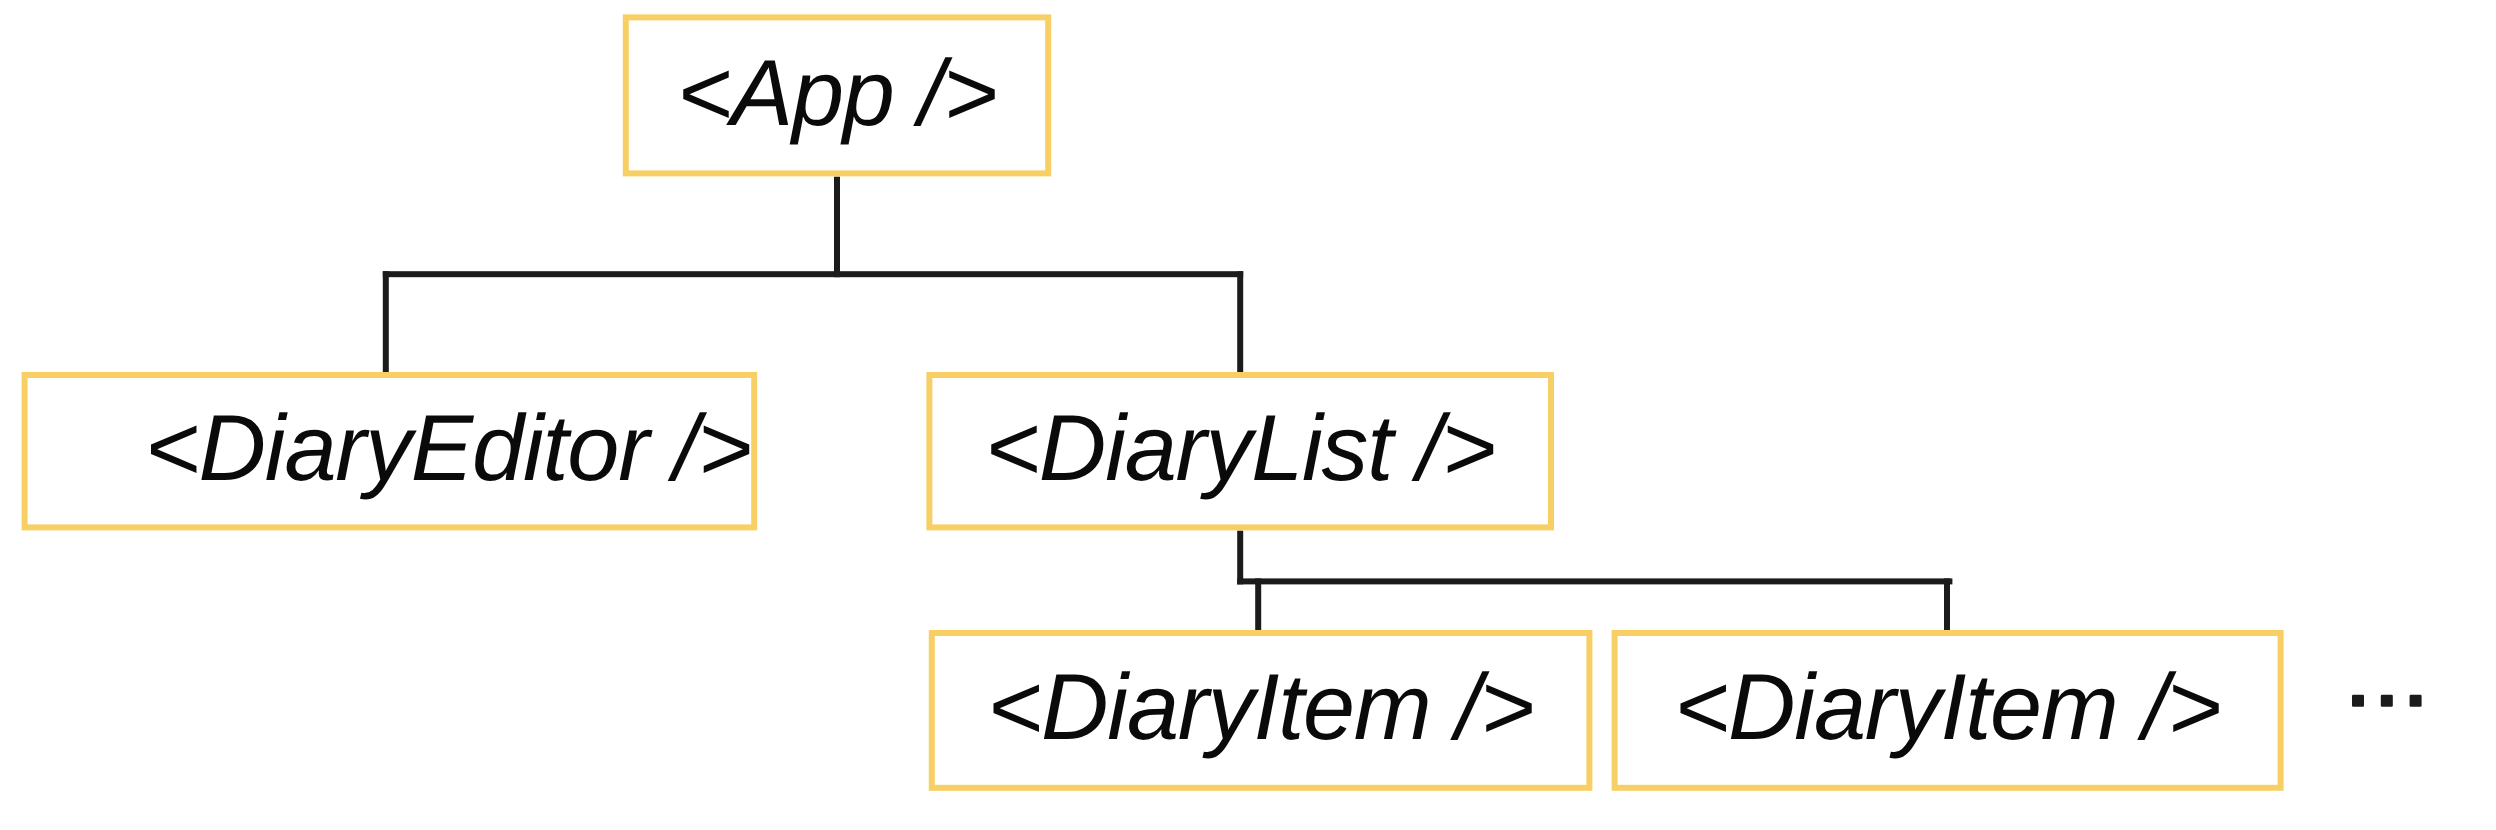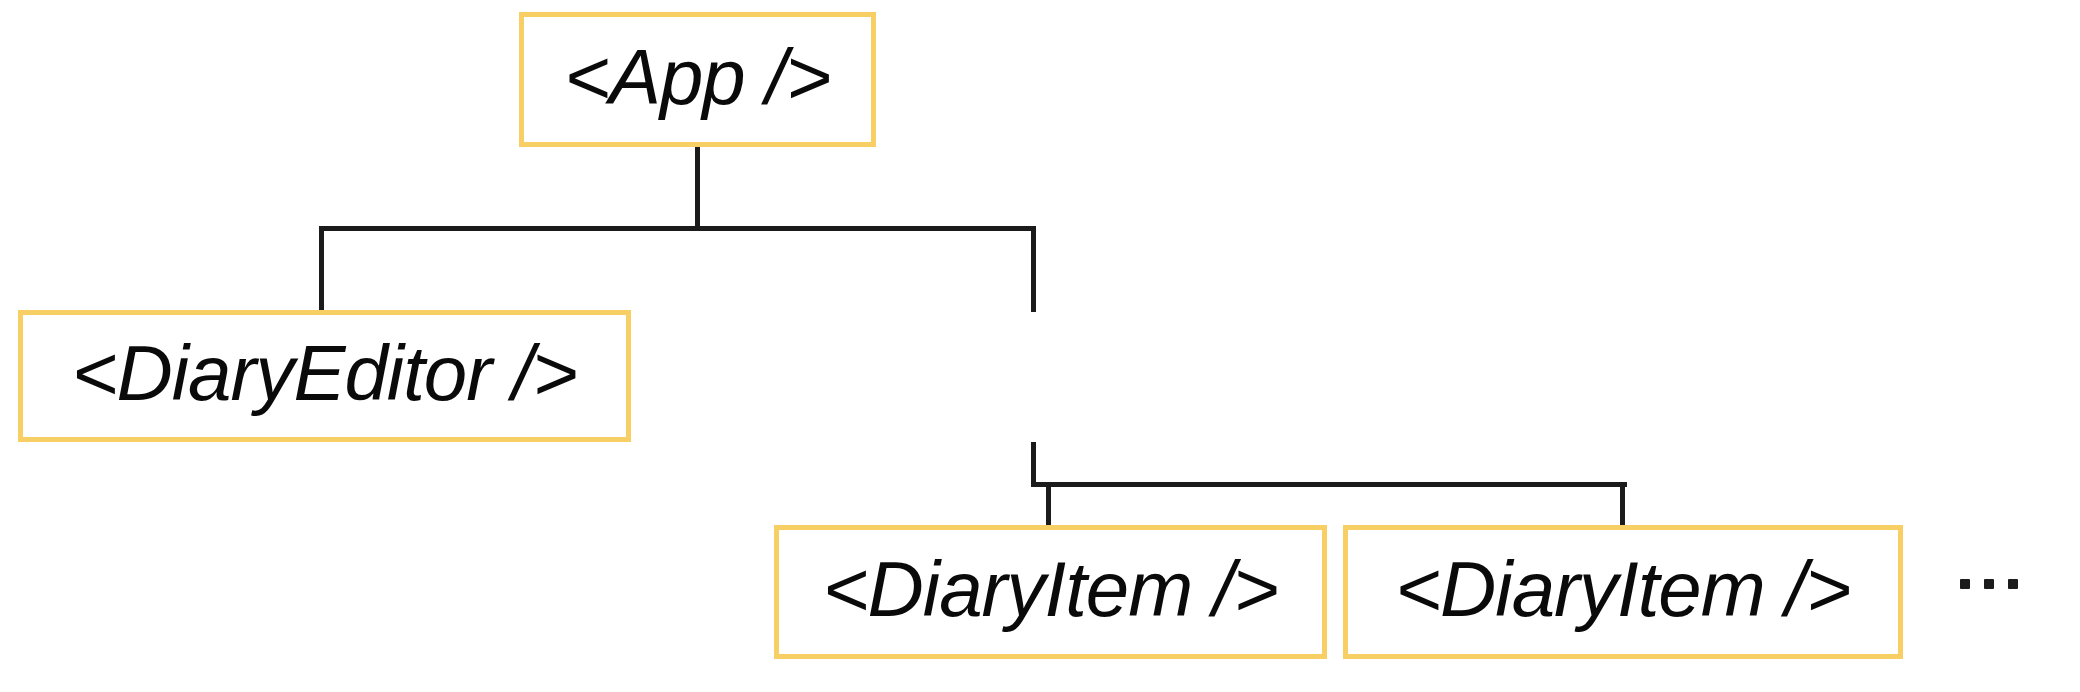--- a/index.html
+++ b/index.html
@@ -36,21 +36,21 @@
     letter-spacing: -1px;
     padding-bottom: 6px; 
   }
   .connector {
     position: absolute;
     background: var(--connector);
     z-index: 1;
   }
   
   .node-app         { left: 519px; top: 12px;  width: 357px; height: 135px; }
-  .node-diaryeditor { left: 18px;  top: 310px; width: 613px; height: 132px; }
+  .node-diaryeditor { left: 18px;  top: 310px; width: 613px; height: 132px; justify-content: flex-end; }
   .node-diarylist   { left: 772px; top: 310px; width: 523px; height: 132px; }
   .node-diaryitem1  { left: 774px; top: 525px; width: 553px; height: 134px; }
   .node-diaryitem2  { left: 1343px;top: 525px; width: 560px; height: 134px; }
   
   .conn-app-stem    { left: 695px;  top: 147px; width: 5px;   height: 84px; }
   .conn-row1-bar    { left: 319px;  top: 226px; width: 717px; height: 5px;  }
   .conn-editor-drop { left: 319px;  top: 226px; width: 5px;   height: 86px; }
   .conn-list-drop   { left: 1031px; top: 226px; width: 5px;   height: 86px; }
   .conn-list-stem   { left: 1031px; top: 442px; width: 5px;   height: 45px; }
   .conn-row2-bar    { left: 1031px; top: 482px; width: 596px; height: 5px;  }
@@ -87,20 +87,23 @@
   <div class="connector conn-item2-drop"></div>
 
   <div class="node node-app">
     <span class="label">&lt;App /&gt;</span>
   </div>
 
   <div class="node node-diaryeditor">
     <span class="label">&lt;DiaryEditor /&gt;</span>
   </div>
 
+  <div class="node node-diarylist">
+    <span class="label">&lt;DiaryList /&gt;</span>
+  </div>
 
   <div class="node node-diaryitem1">
     <span class="label">&lt;DiaryItem /&gt;</span>
   </div>
 
   <div class="node node-diaryitem2">
     <span class="label">&lt;DiaryItem /&gt;</span>
   </div>
 
   <div class="ellipsis">

